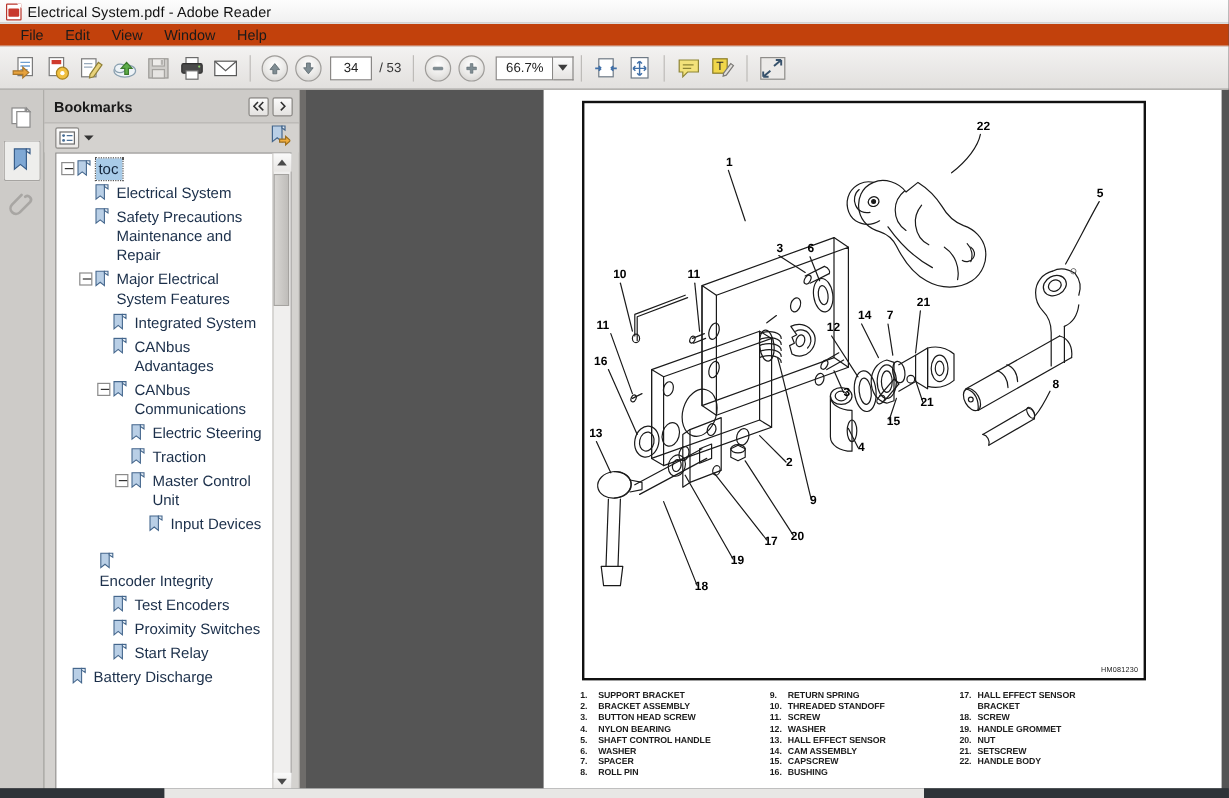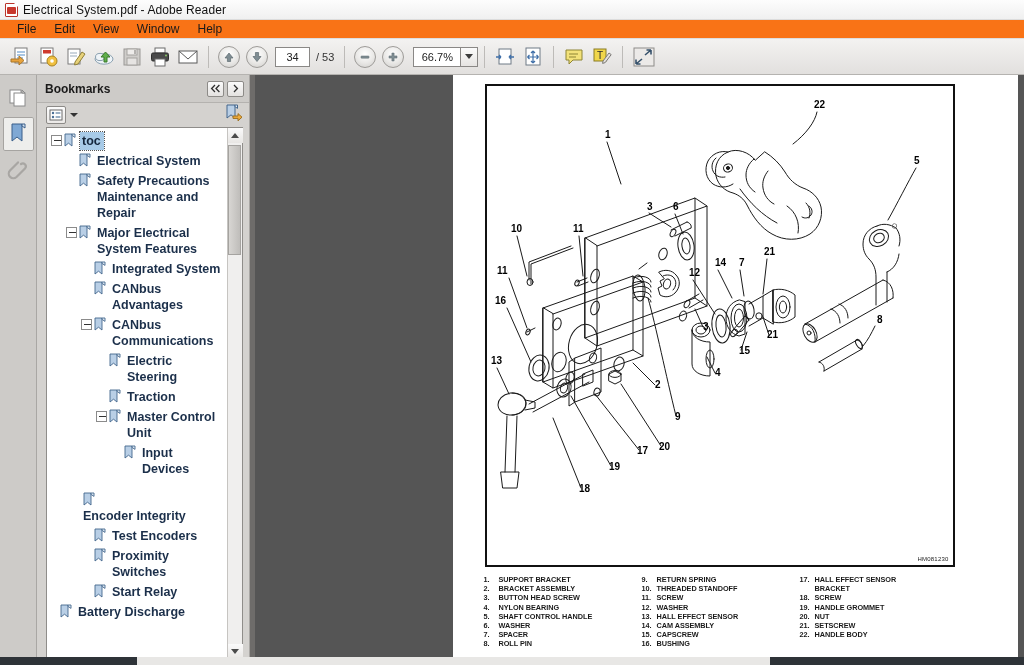--- a/index.html
+++ b/index.html
@@ -27,21 +27,21 @@
     background:#c8372c; border-radius:1px;
   }
   .pdf-logo:after{
     content:""; position:absolute; right:-1px; top:-1px;
     border-width:0 4px 4px 0; border-style:solid; border-color:transparent #ffffff transparent transparent;
   }
   .title-text { font-size:12px; color:#111; letter-spacing:0.1px; }
 
   
   .menubar {
-    height:19px; background:#f97316; display:flex; align-items:center;
+    height:19px; background:#c2410c; display:flex; align-items:center;
     padding-left:8px; border-bottom:1px solid #dedede; flex:0 0 19px;
   }
   .menubar .mi {
     font-size:12px; color:#1a1a1a; padding:1px 9px; cursor:default; white-space:nowrap;
   }
 
   
   .toolbar {
     height:36px; flex:0 0 36px;
     background:linear-gradient(#f3f2f1,#e2e0de);
@@ -114,21 +114,21 @@
     width:20px; height:18px; border:1px solid #8d8b88; border-radius:2px;
     background:linear-gradient(#fcfcfc,#ebe9e7);
     display:flex; align-items:center; justify-content:center;
   }
   .caret-dn {
     width:0; height:0; border-left:4px solid transparent; border-right:4px solid transparent;
     border-top:4px solid #333; margin-left:4px;
   }
   .bm-tree-wrap {
     flex:1 1 auto; margin:0 6px 5px 9px; background:#fff;
-    border:1px solid #8f8d8a; display:flex; min-height:0; position:relative;font-weight:bold;
+    border:1px solid #8f8d8a; display:flex; min-height:0; position:relative;
   }
   .bm-tree {
     flex:1 1 auto; overflow:hidden; padding:3px 0 0 0; position:relative;
   }
   .bm-row {
     display:flex; align-items:flex-start; min-height:19px; padding:1px 2px 1px 0;
     position:relative;
   }
   .bm-label {
     font-size:12.5px; line-height:16px; color:#1b2f4a; padding:1px 3px 1px 2px;

